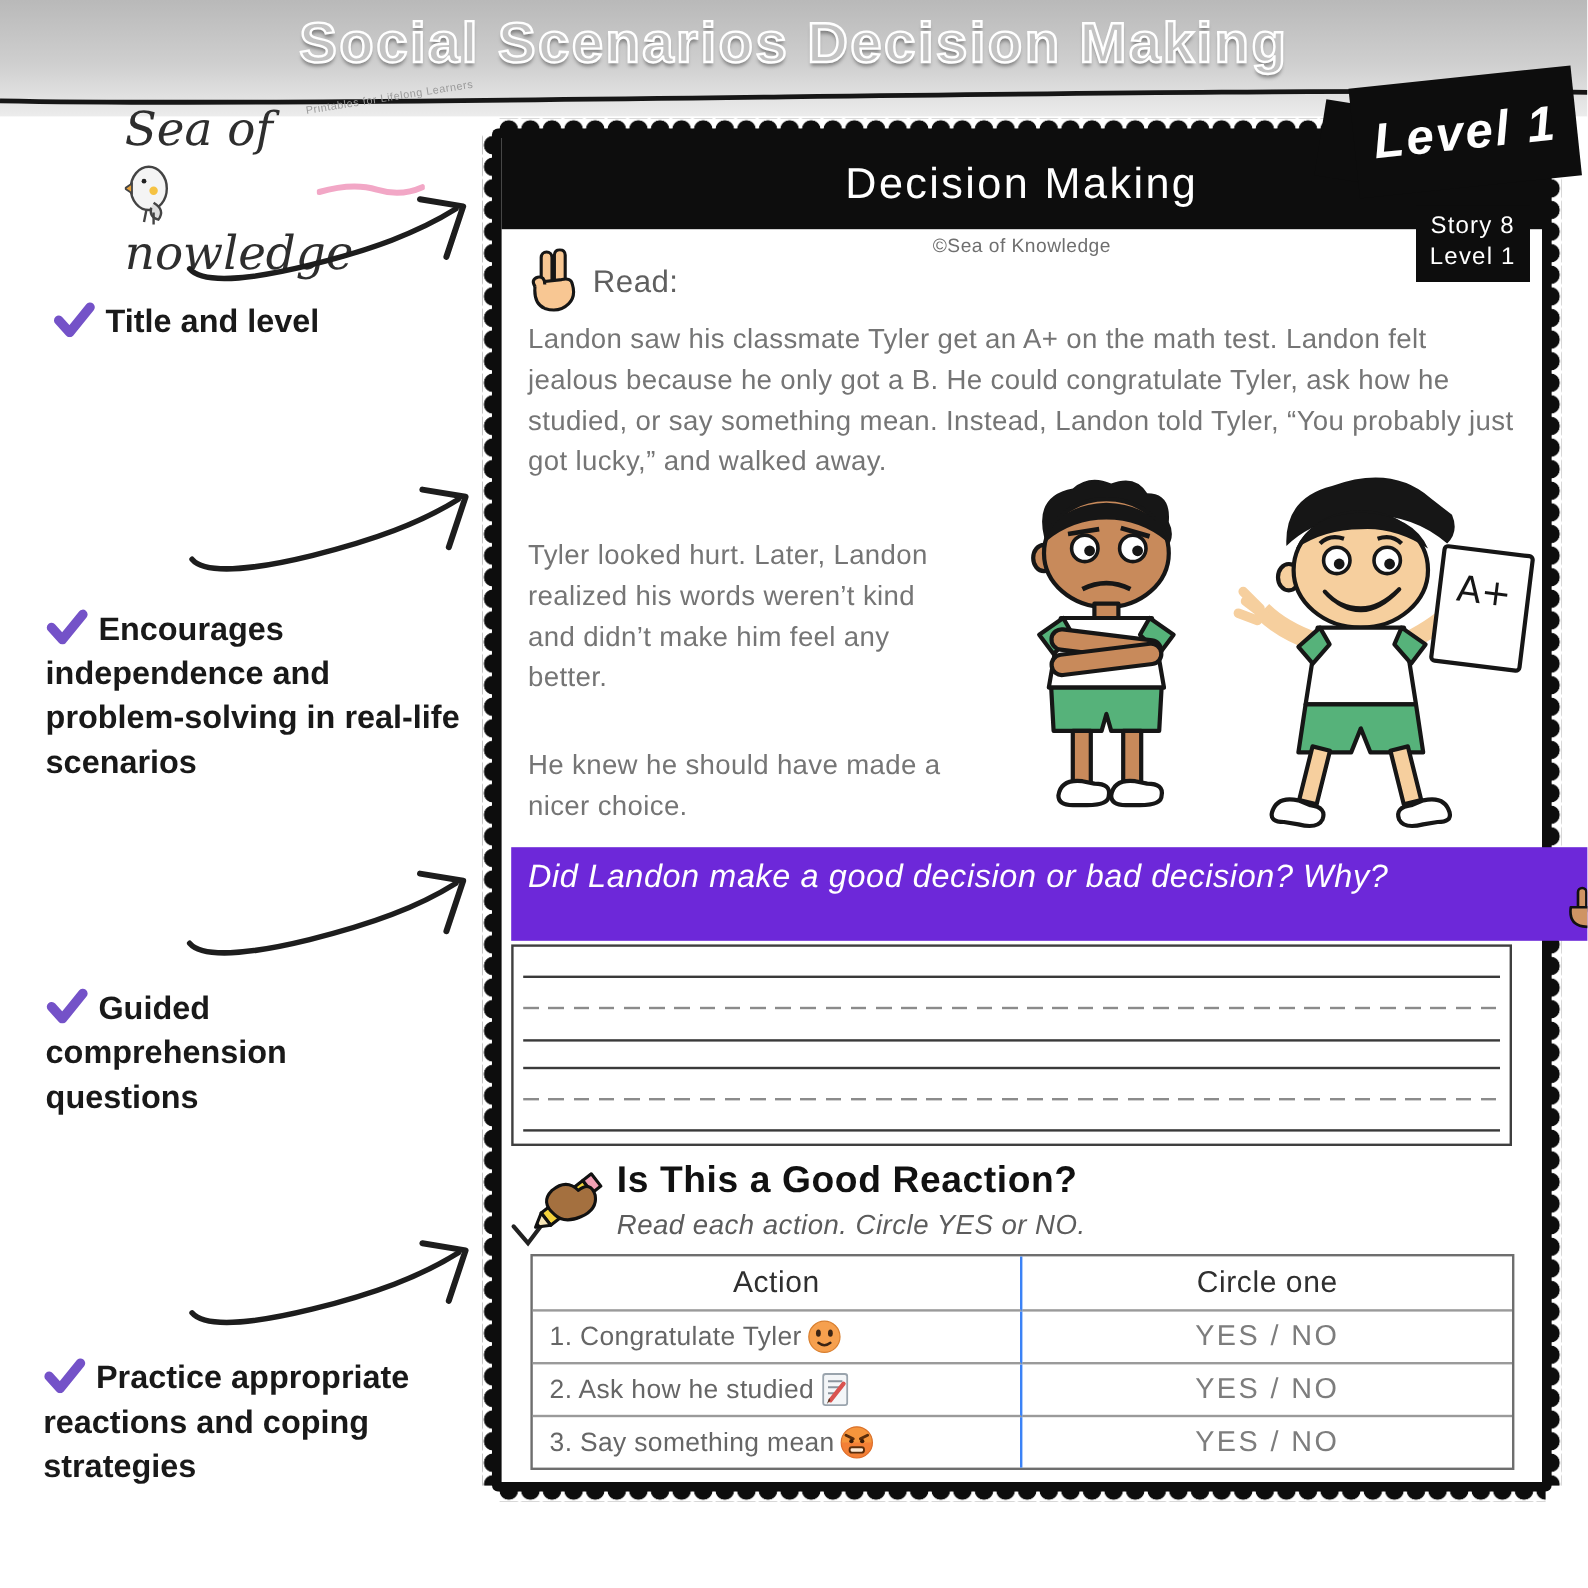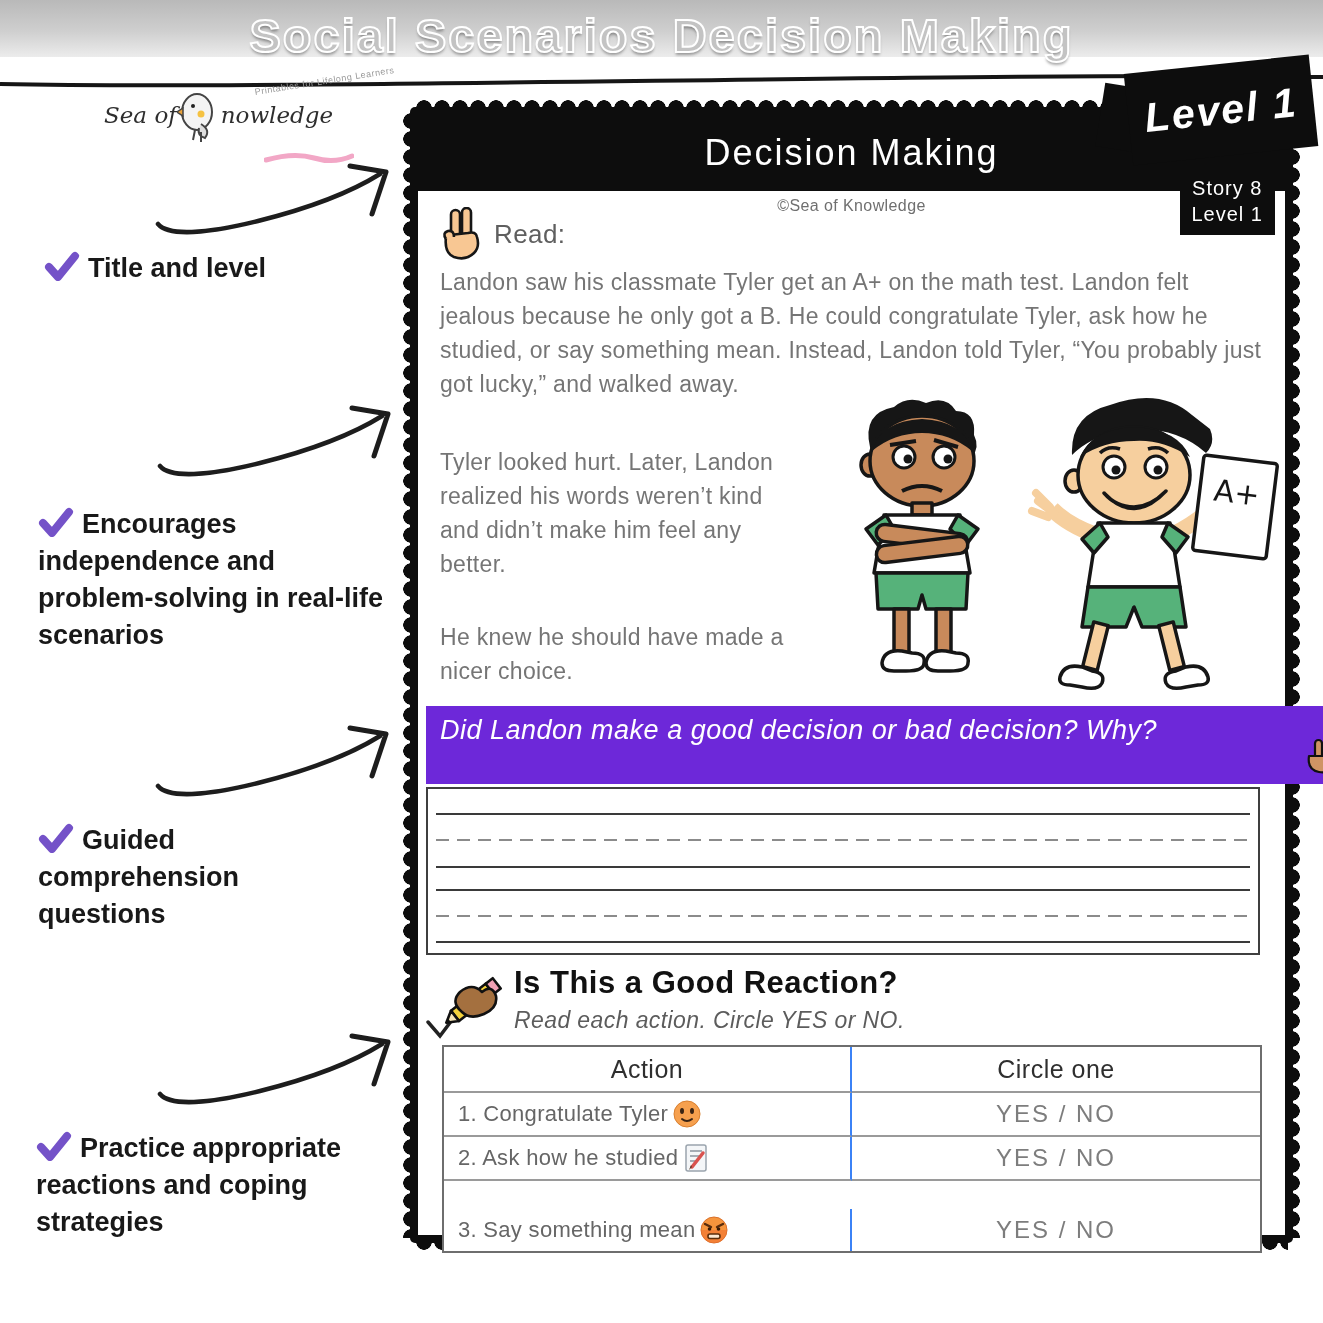--- a/index.html
+++ b/index.html
@@ -1,31 +1,31 @@
 <!DOCTYPE html>
 <html><head>
 <meta charset="utf-8">
 <style>
   html,body{margin:0;padding:0;background:#fff;}
   #canvas{position:relative;width:1323px;height:1323px;background:#fff;overflow:hidden;
           font-family:"Liberation Sans",sans-serif;}
 
   
-  .banner{position:absolute;left:0;top:0;width:1323px;height:57px;
+  .banner{position:absolute;left:0;top:0;width:1323px;height:97px;
           background:linear-gradient(#b9b9b9,#cfcfcf 55%,#ececec);}
   .banner-title{position:absolute;left:0;top:8px;width:100%;text-align:center;
           font-size:47px;font-weight:800;letter-spacing:2px;color:#c3c3c3;
           -webkit-text-stroke:2px #ffffff;
           text-shadow:0 3px 3px rgba(0,0,0,.35);}
   .banner-line{position:absolute;left:0;top:66px;width:1323px;height:30px;}
 
   
   .logo{position:absolute;left:104px;top:86px;width:320px;height:130px;}
-  .logo-script{font-family:"DejaVu Serif",serif;font-style:italic;font-size:23px;
-               color:#2e2e2e;white-space:nowrap;display:flex;align-items:center;}
+  .logo-script{font-family:"DejaVu Serif",serif;font-style:italic;font-size:39px;
+               color:#2e2e2e;white-space:nowrap;display:flex;flex-direction:column;}
   .logo-tag{position:absolute;left:150px;top:-10px;font-size:9px;color:#9a9a9a;
             transform:rotate(-9deg);letter-spacing:.5px;}
 
   
   .level-badge{position:absolute;left:1128px;top:64px;width:186px;height:92px;
                background:#0d0d0d;transform:rotate(-6deg);display:flex;
                align-items:center;justify-content:center;z-index:6;}
   .level-badge span{color:#fff;font-size:41px;font-weight:800;letter-spacing:2px;
                font-style:italic;}
   .badge-fold{position:absolute;left:1100px;top:86px;width:46px;height:64px;
@@ -92,21 +92,21 @@
   .rx-sub{position:absolute;left:96px;top:892px;font-size:23px;font-style:italic;
           color:#5c5c5c;letter-spacing:.4px;}
 
   .rtable{position:absolute;left:24px;top:930px;width:816px;border:2px solid #6e6e6e;
           background:#fff;display:grid;grid-template-columns:408px 1fr;}
   .cell{border-bottom:2px solid #9a9a9a;display:flex;align-items:center;}
   .c-left{border-right:2px solid #3b82f6;}
   .c-head{height:44px;justify-content:center;font-size:25px;color:#2f2f2f;letter-spacing:.5px;}
   .c-act{height:42px;padding-left:14px;gap:4px;font-size:22px;color:#666;letter-spacing:.3px;}
   .c-yn{height:42px;justify-content:center;font-size:24px;color:#7d7d7d;letter-spacing:2px;}
-  .row-last{border-bottom:0;margin-top:28px;}
+  .row-last{border-bottom:0;}
 
   svg{display:block;}
 </style>
 </head>
 <body>
 
 <div id="canvas">
 
   <div class="banner">
     <div class="banner-title">Social Scenarios Decision Making</div>

